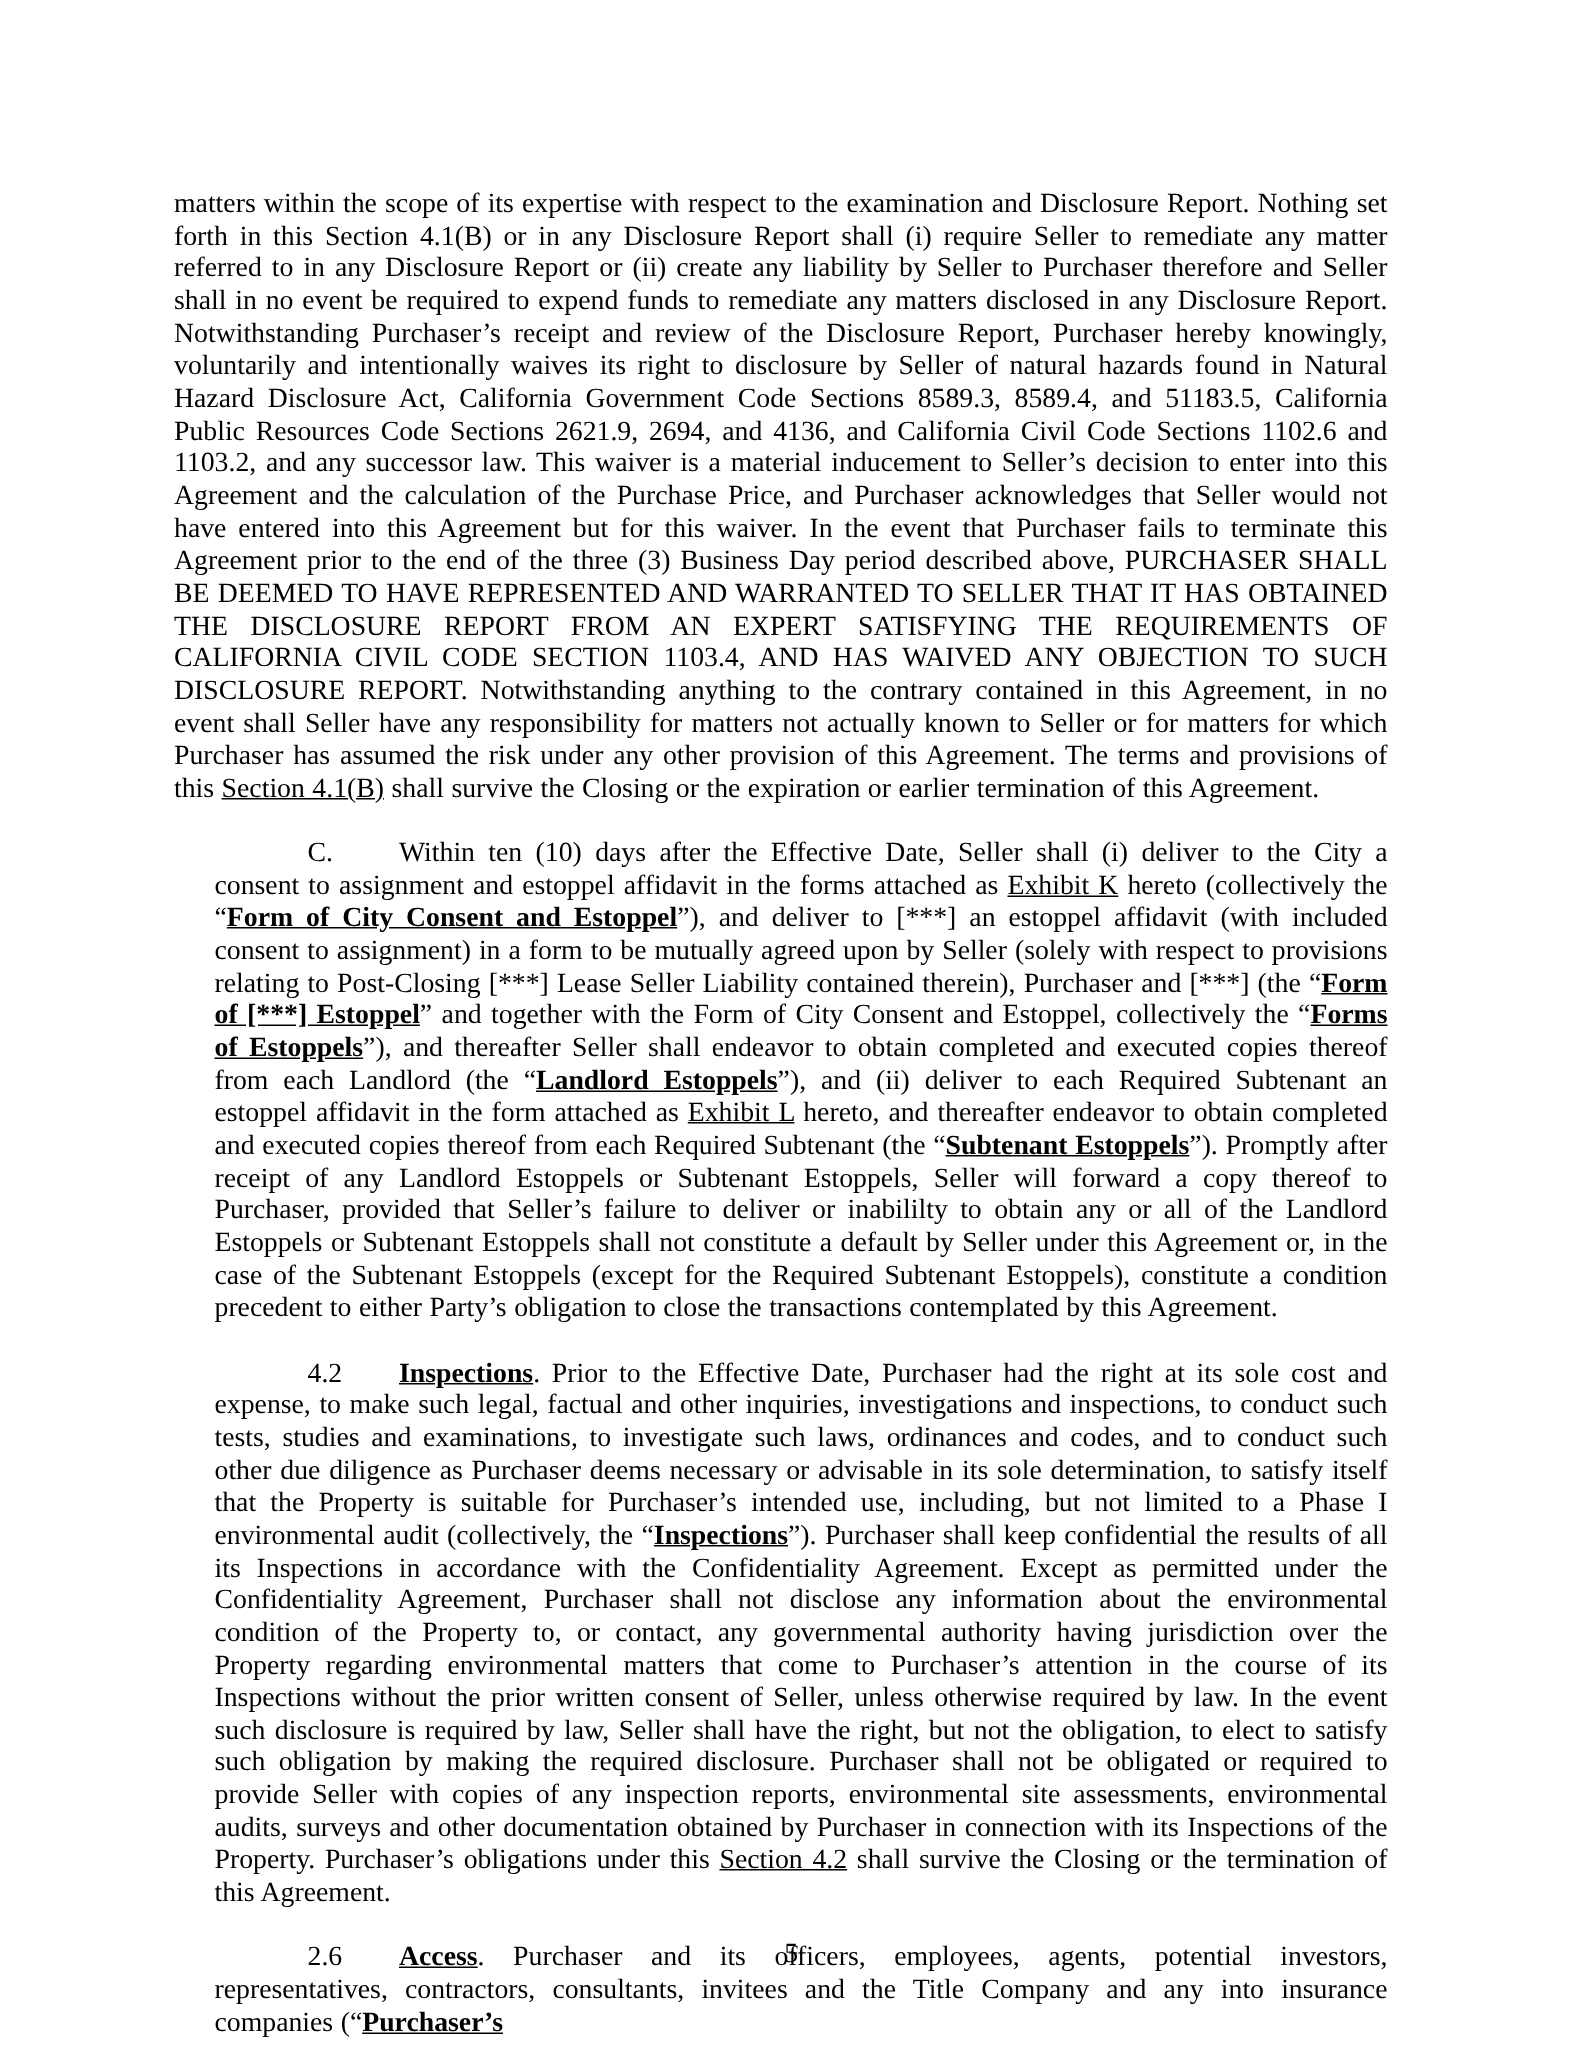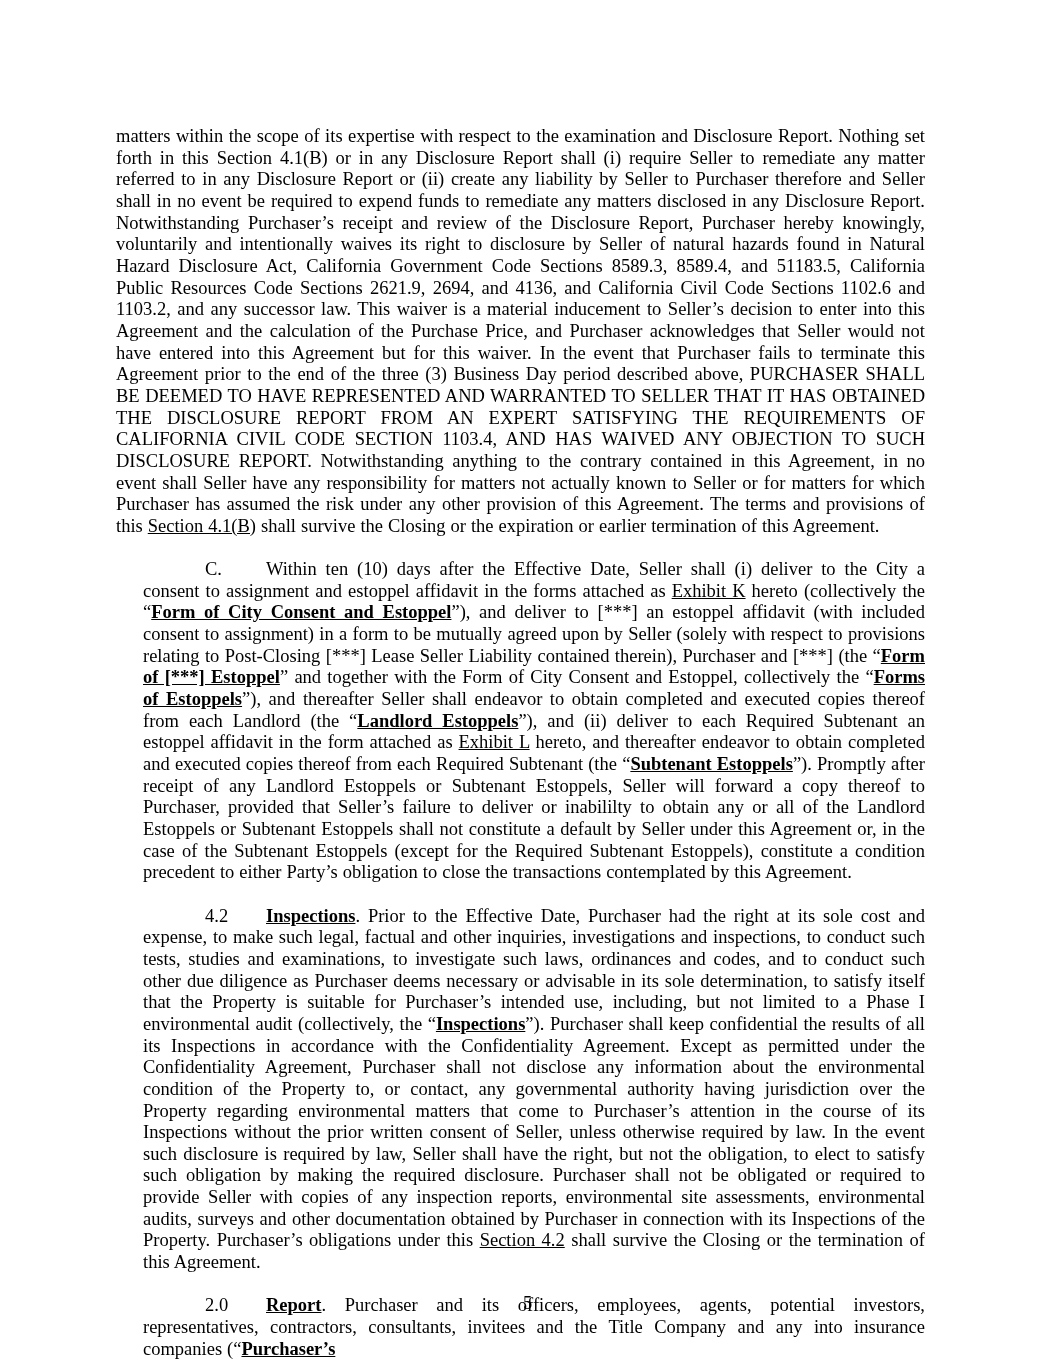--- a/index.html
+++ b/index.html
@@ -40,16 +40,16 @@
   }
 </style>
 </head>
 <body>
 
 <div class="page">
   <div class="content" id="doc-body">
       <p class="para"><span>matters within the scope of its expertise with respect to the examination and Disclosure Report.  Nothing set forth in this Section 4.1(B) or in any Disclosure Report shall (i) require Seller to remediate any matter referred to in any Disclosure Report or (ii) create any liability by Seller to Purchaser therefore and Seller shall in no event be required to expend funds to remediate any matters disclosed in any Disclosure Report.  Notwithstanding Purchaser’s receipt and review of the Disclosure Report, Purchaser hereby knowingly, voluntarily and intentionally waives its right to disclosure by Seller of natural hazards found in Natural Hazard Disclosure Act, California Government Code Sections 8589.3, 8589.4, and 51183.5, California Public Resources Code Sections 2621.9, 2694, and 4136, and California Civil Code Sections 1102.6 and 1103.2, and any successor law.  This waiver is a material inducement to Seller’s decision to enter into this Agreement and the calculation of the Purchase Price, and Purchaser acknowledges that Seller would not have entered into this Agreement but for this waiver.  In the event that Purchaser fails to terminate this Agreement prior to the end of the three (3) Business Day period described above, PURCHASER SHALL BE DEEMED TO HAVE REPRESENTED AND WARRANTED TO SELLER THAT IT HAS OBTAINED THE DISCLOSURE REPORT FROM AN EXPERT SATISFYING THE REQUIREMENTS OF CALIFORNIA CIVIL CODE SECTION 1103.4, AND HAS WAIVED ANY OBJECTION TO SUCH DISCLOSURE REPORT.  Notwithstanding anything to the contrary contained in this Agreement, in no event shall Seller have any responsibility for matters not actually known to Seller or for matters for which Purchaser has assumed the risk under any other provision of this Agreement.  The terms and provisions of this </span><span class="u">Section 4.1(B)</span><span> shall survive the Closing or the expiration or earlier termination of this Agreement.</span></p>
       <p class="para labeled"><span class="plabel">C.</span><span>Within ten (10) days after the Effective Date, Seller shall (i) deliver to the City a consent to assignment and estoppel affidavit in the forms attached as </span><span class="u">Exhibit K</span><span> hereto (collectively the “</span><span class="b u">Form of City Consent and Estoppel</span><span>”), and deliver to [***] an estoppel affidavit (with included consent to assignment) in a form to be mutually agreed upon by Seller (solely with respect to provisions relating to Post-Closing [***] Lease Seller Liability contained therein), Purchaser and [***] (the “</span><span class="b u">Form of [***] Estoppel</span><span>” and together with the Form of City Consent and Estoppel, collectively the “</span><span class="b u">Forms of Estoppels</span><span>”), and thereafter Seller shall endeavor to obtain completed and executed copies thereof from each Landlord (the “</span><span class="b u">Landlord Estoppels</span><span>”), and (ii) deliver to each Required Subtenant an estoppel affidavit in the form attached as </span><span class="u">Exhibit L</span><span> hereto, and thereafter endeavor to obtain completed and executed copies thereof from each Required Subtenant (the “</span><span class="b u">Subtenant Estoppels</span><span>”). Promptly after receipt of any Landlord Estoppels or Subtenant Estoppels, Seller will forward a copy thereof to Purchaser, provided that Seller’s failure to deliver or inabililty to obtain any or all of the Landlord Estoppels or Subtenant Estoppels shall not constitute a default by Seller under this Agreement or, in the case of the Subtenant Estoppels (except for the Required Subtenant Estoppels), constitute a condition precedent to either Party’s obligation to close the transactions contemplated by this Agreement.</span></p>
       <p class="para labeled"><span class="plabel">4.2</span><span class="b u">Inspections</span><span>.  Prior to the Effective Date, Purchaser had the right at its sole cost and expense, to make such legal, factual and other inquiries, investigations and inspections, to conduct such tests, studies and examinations, to investigate such laws, ordinances and codes, and to conduct such other due diligence as Purchaser deems necessary or advisable in its sole determination, to satisfy itself that the Property is suitable for Purchaser’s intended use, including, but not limited to a Phase I environmental audit (collectively, the “</span><span class="b u">Inspections</span><span>”).  Purchaser shall keep confidential the results of all its Inspections in accordance with the Confidentiality Agreement.  Except as permitted under the Confidentiality Agreement, Purchaser shall not disclose any information about the environmental condition of the Property to, or contact, any governmental authority having jurisdiction over the Property regarding environmental matters that come to Purchaser’s attention in the course of its Inspections without the prior written consent of Seller, unless otherwise required by law.  In the event such disclosure is required by law, Seller shall have the right, but not the obligation, to elect to satisfy such obligation by making the required disclosure. Purchaser shall not be obligated or required to provide Seller with copies of any inspection reports, environmental site assessments, environmental audits, surveys and other documentation obtained by Purchaser in connection with its Inspections of the Property. Purchaser’s obligations under this </span><span class="u">Section 4.2</span><span> shall survive the Closing or the termination of this Agreement.</span></p>
-      <p class="para labeled"><span class="plabel">2.0</span><span class="b u">Report</span><span>.  Purchaser and its officers, employees, agents, potential investors, representatives, contractors, consultants, invitees and the Title Company and any into insurance companies (“</span><span class="b u">Purchaser’s</span></p>
+      <p class="para labeled"><span class="plabel">2.6</span><span class="b u">Access</span><span>.  Purchaser and its officers, employees, agents, potential investors, representatives, contractors, consultants, invitees and the Title Company and any into insurance companies (“</span><span class="b u">Purchaser’s</span></p>
     </div>
   <div class="footer">5</div>
 </div>
 
 </body></html>

